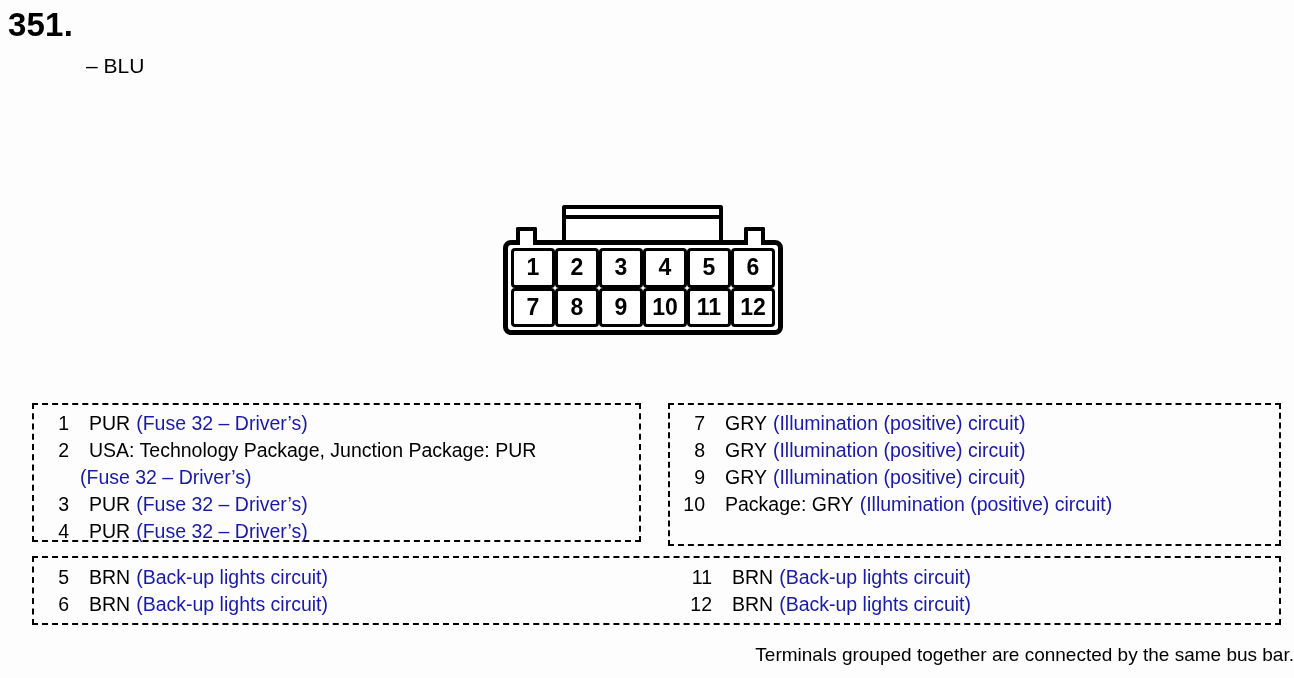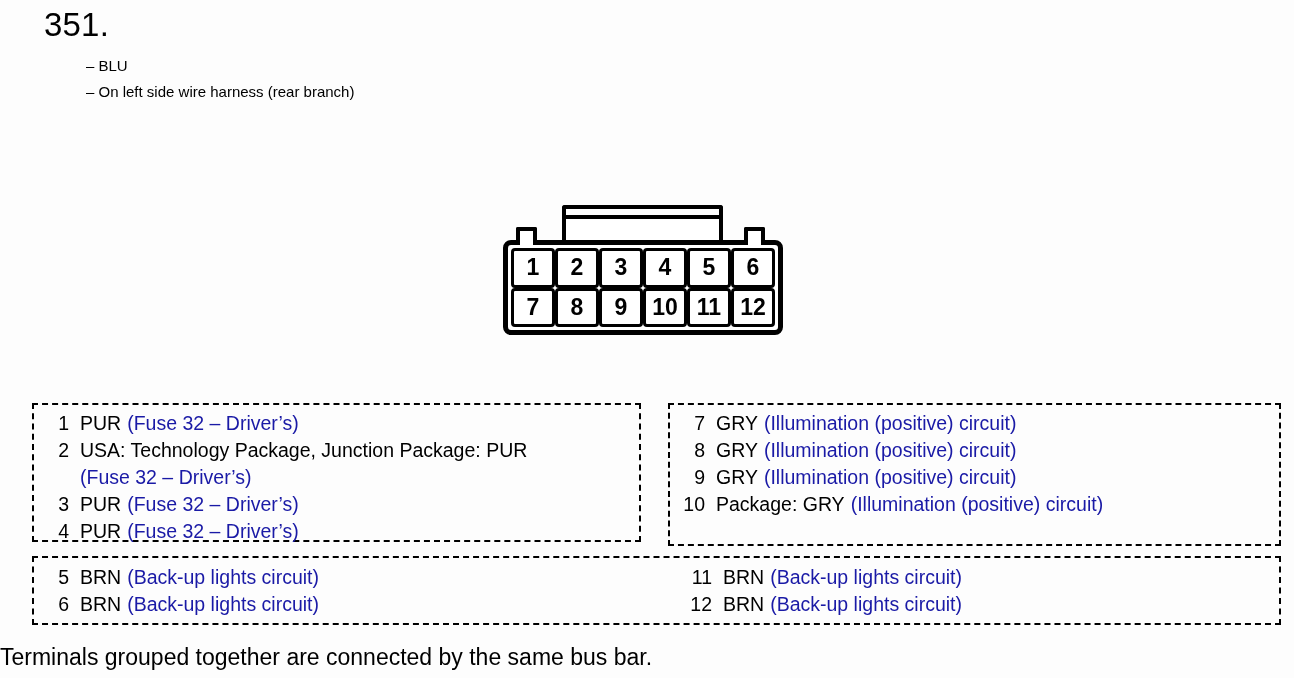--- a/index.html
+++ b/index.html
@@ -9,28 +9,27 @@
     color: var(--ink, #000);
     font-family: "Liberation Sans", sans-serif;
     position: relative;
     overflow: hidden;
   }
 
   
   .title-row {
     position: absolute; left: 8px; top: 6px;
     display: flex;
-    font-weight: normal; font-size: 33px; line-height: 38px;
+    font-weight: bold; font-size: 33px; line-height: 38px;
     letter-spacing: 0.2px;
-    margin-left: 36px;
   }
   .title-num { flex: none; width: 77px; }
   .notes {
     position: absolute; left: 86px; top: 53px;
-    font-size: 15px; line-height: 26px;
+    font-size: 21px; line-height: 26px;
   }
 
   
   .conn-tab {
     position: absolute; left: 562px; top: 205px;
     width: 161px; height: 35px;
     border: 4px solid #000; border-bottom: none;
     border-radius: 3px 3px 0 0;
     box-sizing: border-box;
     background: #fff; z-index: 0;
@@ -73,42 +72,41 @@
     box-sizing: border-box;
     font-size: 19.5px;
     background: transparent;
   }
   .box1 { left: 32px;  top: 403px; width: 609px;  height: 139px; padding: 5px 6px 0 2px; }
   .box2 { left: 668px; top: 403px; width: 613px;  height: 143px; padding: 5px 6px 0 2px; }
   .box3 { left: 32px;  top: 556px; width: 1249px; height: 69px;  padding: 6px 0 0 2px; position: absolute; }
 
   .entry { display: flex; line-height: 27px; white-space: nowrap; }
   .pin-no { flex: none; width: 33px; text-align: right; margin-right: 11px; }
-  .wire { margin-right: 6px; }
+  .wire { margin-right: 6px; margin-left: 9px; }
   .circuit { color: var(--circuit, #1a1aa6); }
 
   .box3 .col-left  { position: absolute; left: 2px;   top: 6px; }
   .box3 .col-right { position: absolute; left: 645px; top: 6px; }
 
   
   .footer-note {
     position: absolute; left: 0; top: 644px; width: 100%;
-    text-align: left; font-size: 23px;
+    text-align: right; font-size: 19px;
   }
 </style>
 </head>
 <body>
 
 <div class="title-row">
   <span class="title-num">351.</span>
 </div>
 
 <div class="notes">
   <div class="note">– BLU</div>
-  <div class="note">– On left side wire harness (rear branch)</div>
 </div>
 
 <div class="conn-tab">
   <div class="conn-tab-line"></div>
 </div>
 <div class="conn-bump bump-l"></div>
 <div class="conn-bump bump-r"></div>
 
 <div class="conn-body">
   <div class="pin-cell">1</div>

